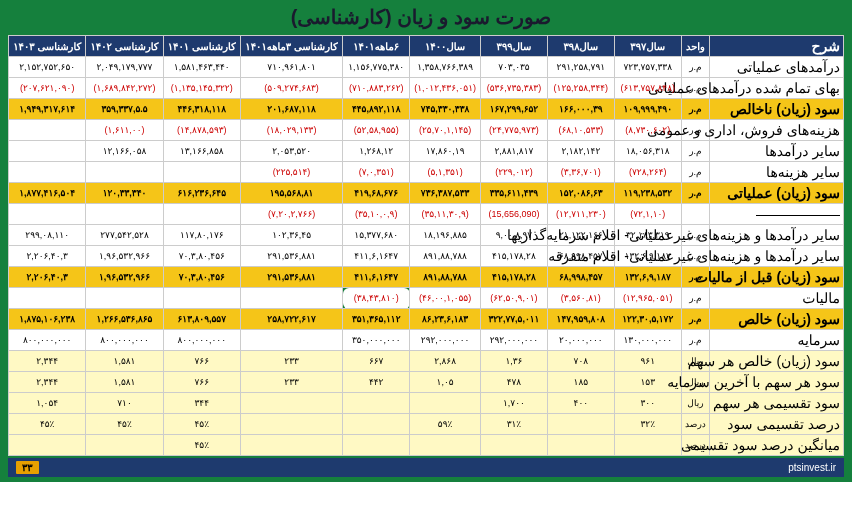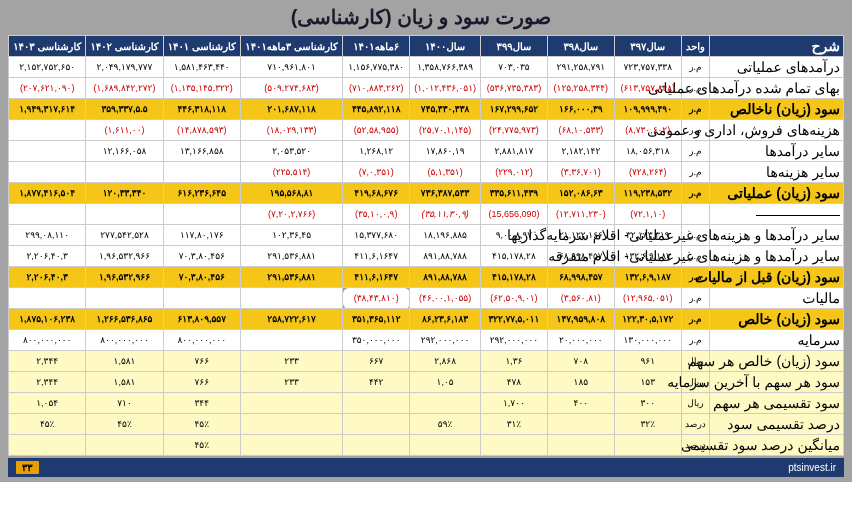--- a/index.html
+++ b/index.html
@@ -7,21 +7,21 @@
       font-family: Tahoma, Arial, sans-serif;
       font-size: 10px;
       background: #fff;
       width: 852px;
       min-height: 515px;
       overflow: hidden;
       direction: rtl;
     }
     .page-container {
       width: 852px;
-      background: #a3a3a3;
+      background: #15803d;
       padding: 5px 8px 5px 8px;
     }
     h1 {
       text-align: center;
       font-size: 20px;
       font-weight: bold;
       color: #1a1a2e;
       margin-bottom: 6px;
       padding-right: 10px;
     }
@@ -199,21 +199,21 @@
           <td class="col-data">۶۱۶,۲۳۶,۶۴۵</td>
           <td class="col-data">۱۲۰,۳۳,۳۴۰</td>
           <td class="col-data">۱,۸۷۷,۴۱۶,۵۰۴</td>
         </tr>
         <tr class="row-normal">
           <td class="col-label">——————</td>
           <td class="col-unit"></td>
           <td class="col-data" style="color: rgb(204, 0, 0);">(۷۲,۱,۱۰)</td>
           <td class="col-data" style="color: rgb(204, 0, 0);">(۱۲,۷۱۱,۲۳۰)</td>
           <td class="col-data" style="color: rgb(204, 0, 0);">(15,656,090)</td>
-          <td class="col-data" style="color: rgb(204, 0, 0); font-style: italic;">(۳۵,۱۱,۳۰,۹)</td>
+          <td class="col-data" style="color: rgb(204, 0, 0);">(۳۵,۱۱,۳۰,۹)</td>
           <td class="col-data" style="color: rgb(204, 0, 0);">(۳۵,۱۰,۰,۹)</td>
           <td class="col-data" style="color: rgb(204, 0, 0);">(۷,۲۰,۲,۷۶۶)</td>
           <td class="col-data"></td>
           <td class="col-data"></td>
           <td class="col-data"></td>
         </tr>
         <tr class="row-normal">
           <td class="col-label">سایر درآمدها و هزینه‌های غیرعملیاتی- اقلام سرمایه‌گذاریها</td>
           <td class="col-unit">م.ر</td>
           <td class="col-data">۳۲,۱۸۳,۳۱۹</td>

